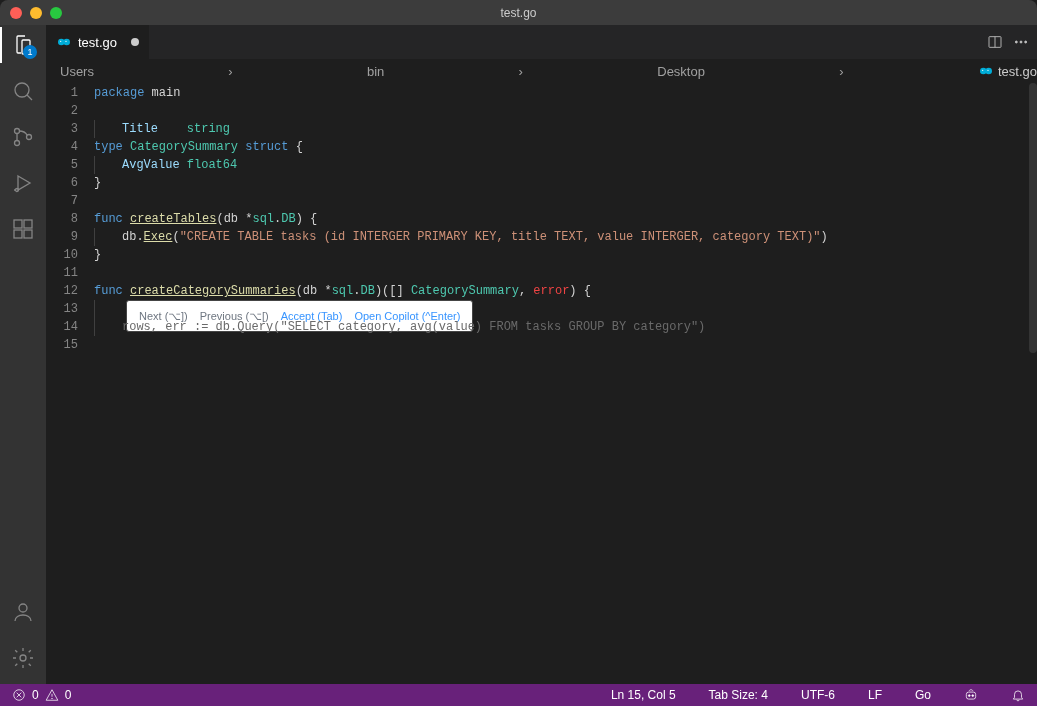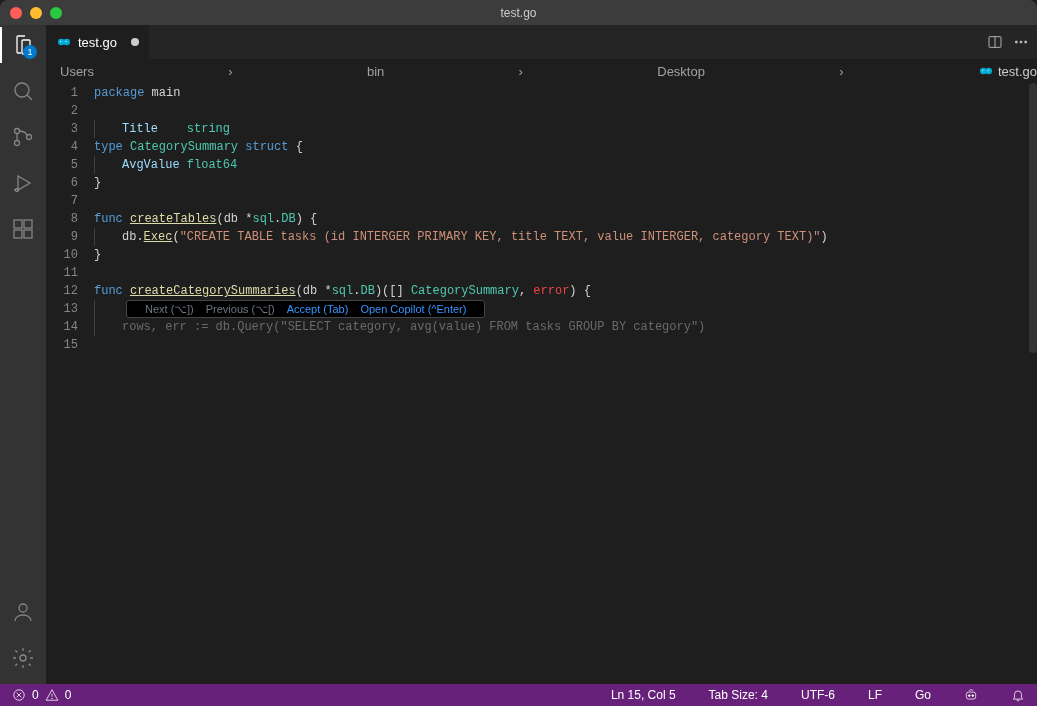--- a/index.html
+++ b/index.html
@@ -127,27 +127,27 @@
   .tk-plain { color:#d4d4d4; }
   .tk-type  { color:#4ec9b0; }
   .tk-type2 { color:#4ec9b0; }
   .tk-func  { color:#dcdcaa;text-decoration:underline; }
   .tk-str   { color:#ce9178; }
   .tk-err   { color:#ef4444; }
   .tk-field { color:#9cdcfe; }
   
   .copilot-bar {
     display:inline-flex; align-items:center;
-    height:18px;
-    background:#000000;
+    height:32px;
+    background:#ffffff;
     border:1px solid #454545;
     border-radius:3px;
     font-family: -apple-system, sans-serif;
     font-size:11px;
-    padding: 0 18px;
+    padding: 0 12px;
     gap:12px;
     margin-left: 4px;
   }
   .copilot-bar .dim { color:#6e7681; }
   .copilot-bar .blue { color:#3794ff; cursor:pointer; }
   
   .ghost { color:#6a6a6a; }
   
   .minimap { position:absolute; top:0; right:0; width:8px; height:270px; background:rgba(121,121,121,0.25); border-radius:4px;}
   

